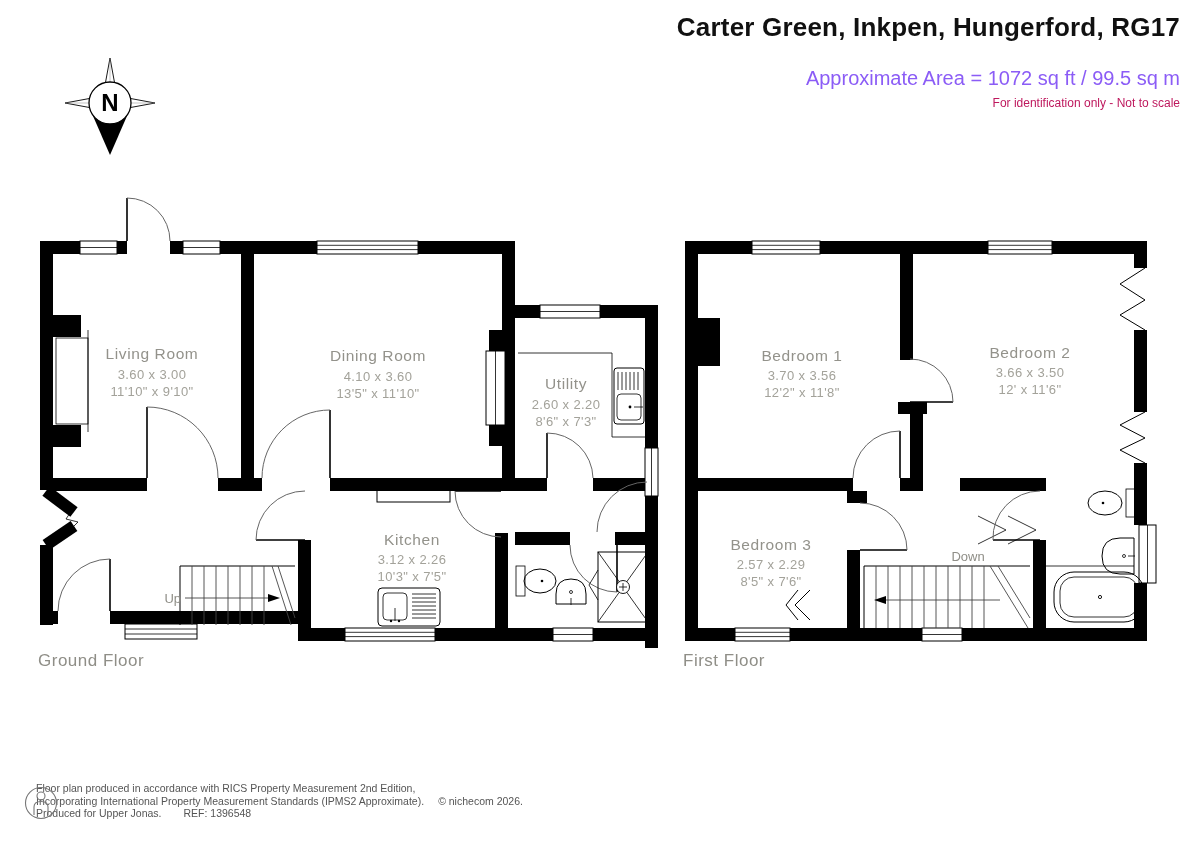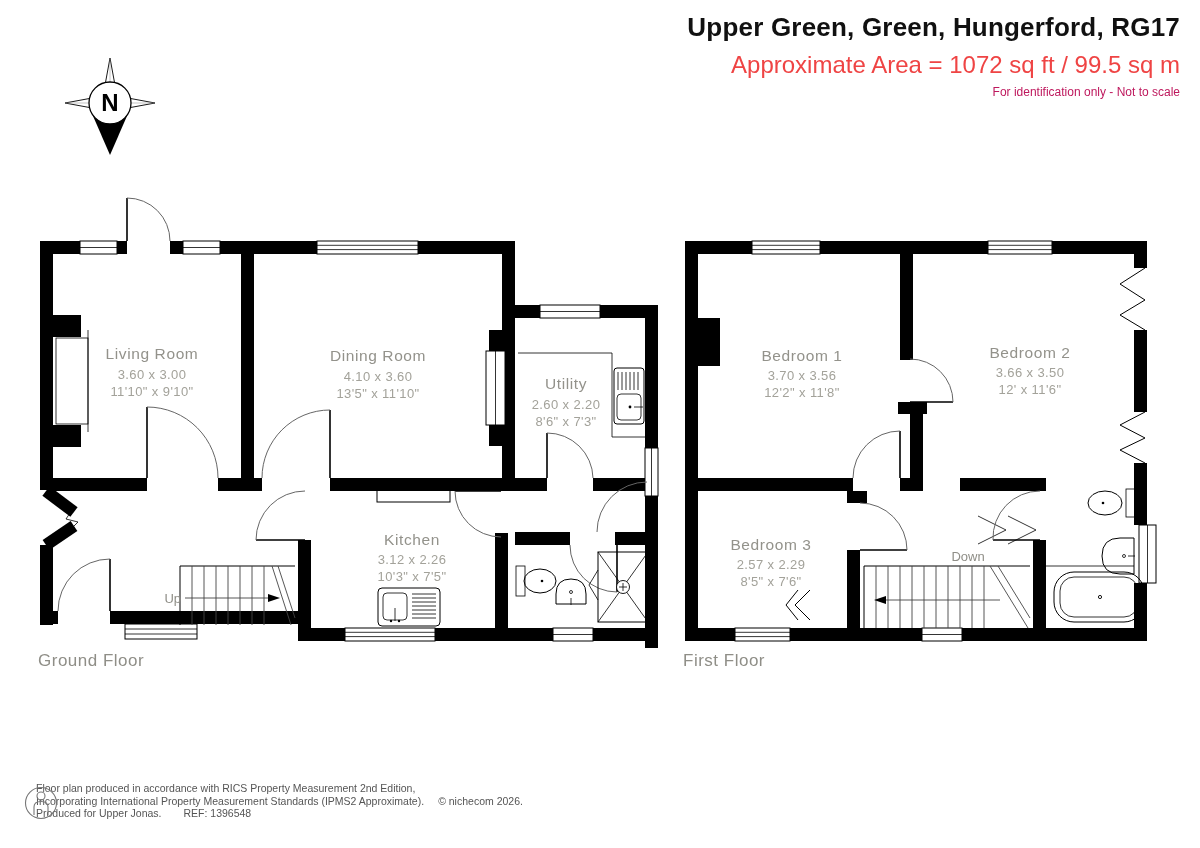--- a/index.html
+++ b/index.html
@@ -1,19 +1,19 @@
 <!DOCTYPE html>
 <html><head>
 <meta charset="utf-8">
 <style>
   html,body{margin:0;padding:0;background:#fff;}
   body{width:1200px;height:848px;position:relative;font-family:"Liberation Sans",sans-serif;overflow:hidden;}
   .header{position:absolute;top:12px;right:20px;text-align:right;}
   .header .title{font-size:26px;font-weight:bold;color:#111;letter-spacing:0.2px;}
-  .header .area{font-size:24px;color:#ef4444;margin-top:8px;}
+  .header .area{font-size:20px;color:#8b5cf6;margin-top:24px;}
   .header .disclaimer{font-size:12px;color:#be185d;margin-top:6px;}
   svg{position:absolute;left:0;top:0;}
   svg text{font-family:"Liberation Sans",sans-serif;}
   .room-name{font-size:15.5px;fill:#93928b;letter-spacing:0.6px;}
   .room-dim{font-size:13px;fill:#a3a29a;letter-spacing:0.4px;}
   .floor-label{font-size:17px;fill:#8f8e87;letter-spacing:0.5px;}
   .stair-label{font-size:13px;fill:#8f8e87;}
   .w{fill:#000;stroke:none;}
   .thin{fill:none;stroke:#000;stroke-width:1;}
   .thin2{fill:none;stroke:#000;stroke-width:0.8;}
@@ -23,21 +23,21 @@
   .tread{stroke:#444;stroke-width:0.9;fill:none;}
   .footer{position:absolute;left:22px;top:782px;display:flex;align-items:center;}
   .footer .ftext{margin-left:14px;font-size:10.5px;line-height:12.5px;color:#555;}
   .footer .ftext .cr{margin-left:14px;}
   .footer .ftext .ref{margin-left:14px;padding-left:8px;}
 </style>
 </head>
 <body>
 
 <div class="header">
-  <div class="title">Upper Green, Green, Hungerford, RG17</div>
+  <div class="title">Carter Green, Inkpen, Hungerford, RG17</div>
   <div class="area">Approximate Area = 1072 sq ft / 99.5 sq m</div>
   <div class="disclaimer">For identification only - Not to scale</div>
 </div>
 
 <svg width="1200" height="848" viewBox="0 0 1200 848">
 
   <g>
     <path d="M110,58 L117,96 L155,103 L117,110 L110,148 L103,110 L65,103 L103,96 Z" fill="#fff" stroke="#000" stroke-width="0.9"></path>
     <path d="M110,58 L110,148 M65,103 L155,103" stroke="#888" stroke-width="0.5"></path>
     <path d="M93,116 L127,116 L110,155 Z" fill="#000"></path>

